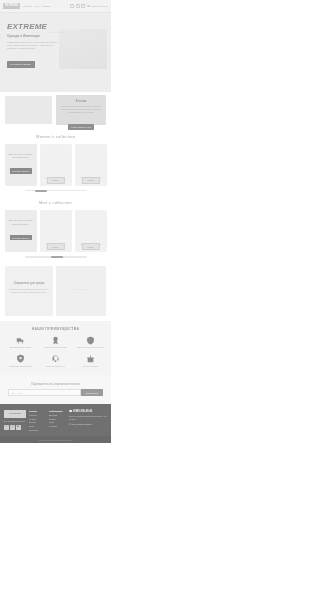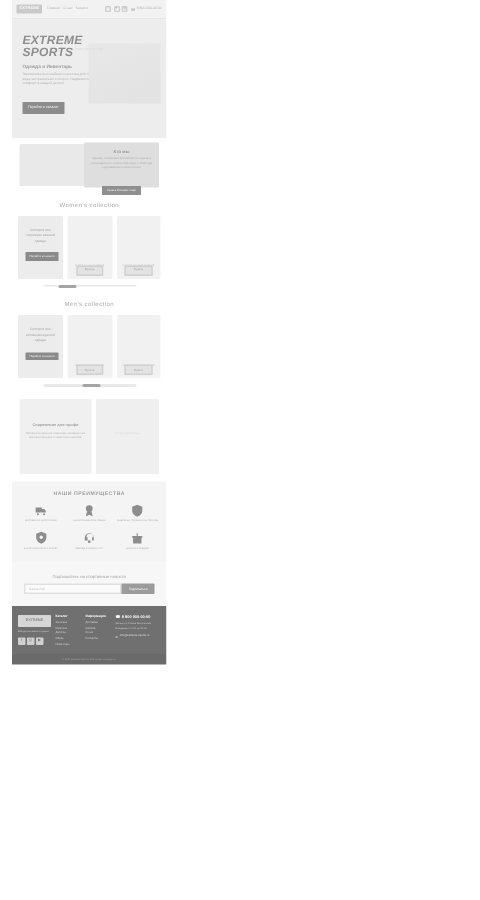--- a/index.html
+++ b/index.html
@@ -2,21 +2,21 @@
 <html><head>
 <meta charset="utf-8">
 <style>
   * { box-sizing: border-box; margin: 0; padding: 0; }
   html, body {
     width: 111px; height: 600px;
     font-family: "Liberation Sans", sans-serif;
     background: #ffffff;
     overflow: hidden;
   }
-  .page { width: 111px; height: 564px; position: relative; padding-left: 8px; }
+  .page { width: 111px; height: 564px; position: relative; }
 
   
   .header {
     height: 13px; background: #f2f2f2;
     display: flex; align-items: center;
     padding: 0 3px; gap: 2px;
     border-bottom: 1px solid #e6e6e6;
   }
   .logo-box {
     background: #c9c9c9; color: #fafafa;
@@ -221,21 +221,20 @@
     <div class="hdr-phone">
       <span class="pi">☎</span>
       <span>8 800 000-00-00</span>
     </div>
   </div>
 
   <div class="hero">
     <div class="hero-img"></div>
     <div class="hero-img-label">фото экипировки</div>
     <div class="hero-title">EXTREME</div>
-    <div class="hero-title">SPORTS</div>
     <div class="hero-sub">Одежда и Инвентарь</div>
     <div class="hero-desc">Экипировка высочайшего качества для любого вида экстремального спорта. Надёжность и комфорт в каждой детали.</div>
     <button class="btn-dark">Перейти в каталог</button>
   </div>
 
   <div class="about-strip">
     <div class="about-photo"></div>
     <div class="about-card">
       <div class="about-title">Кто мы</div>
       <div class="about-text">Магазин экипировки для активного отдыха и экстремального спорта. Работаем с 2010 года и доставляем по всей России.</div>

